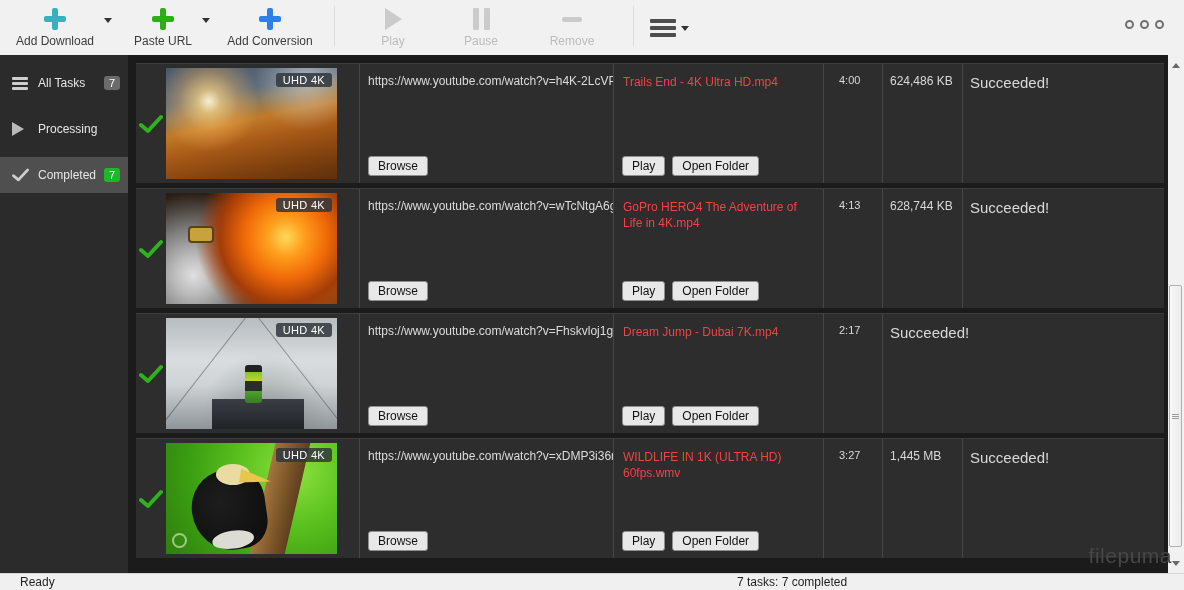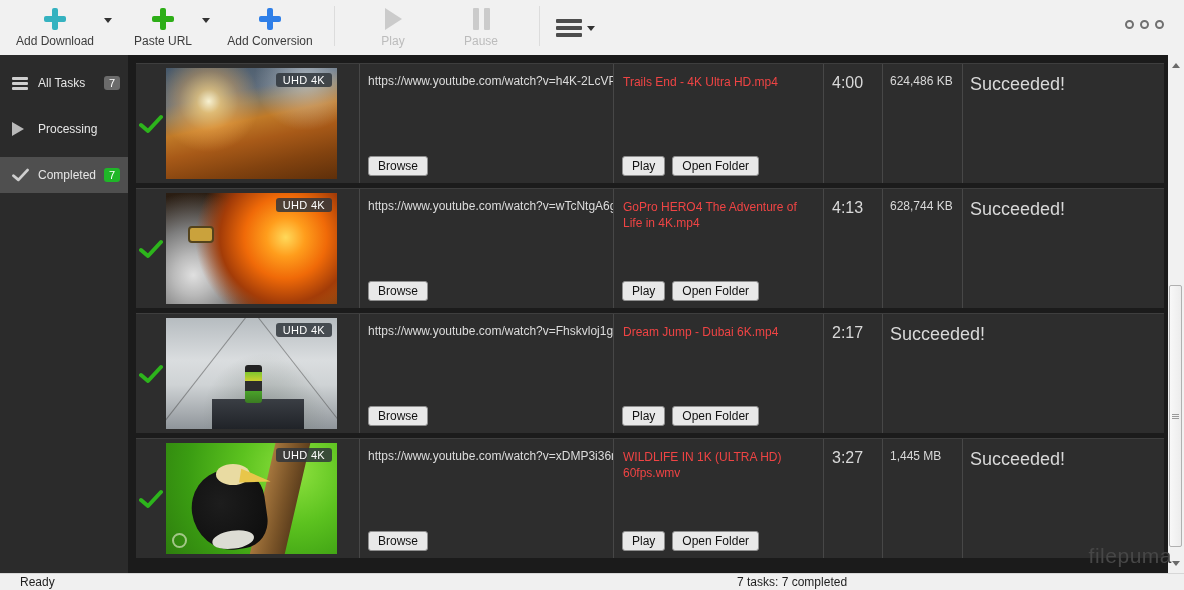--- a/index.html
+++ b/index.html
@@ -44,23 +44,23 @@
   
   #main { position:absolute; left:128px; top:55px; width:1040px; height:518px; background:#1b1b1b; overflow:hidden; }
   .row { position:absolute; left:8px; width:1028px; height:120px; background:#2d2d2d; border-top:1px solid #3e3e3e;
          display:grid; grid-template-columns:30px 193px 254px 210px 59px 80px auto; color:#d9d9d9; }
   .cell { position:relative; height:100%; }
   .check-cell { display:flex; align-items:center; justify-content:center; }
   .thumb-cell { display:flex; align-items:center; }
   .url-cell,.title-cell,.dur-cell,.size-cell,.status-cell { border-left:1px solid #474747; }
   .url-text { padding:10px 8px 0 8px; font-size:12px; color:#dcdcdc; white-space:nowrap; overflow:hidden; }
   .title-text { padding:10px 10px 0 9px; font-size:12px; color:#ef4444; line-height:1.35; }
-  .dur-cell { padding:10px 0 0 8px; font-size:16px; }
+  .dur-cell { padding:10px 0 0 15px; font-size:11px; }
   .size-cell { padding:10px 0 0 7px; font-size:12px; }
-  .status-cell { padding:10px 0 0 7px; font-size:18px; }
+  .status-cell { padding:10px 0 0 7px; font-size:15px; }
   .gbtn { font-size:12px; color:#111; background:#e8e8e8; border:1px solid #8f8f8f; border-radius:3px; padding:2px 9px; cursor:default; }
   .browse-pos { position:absolute; bottom:7px; left:8px; }
   .btn-row { position:absolute; bottom:7px; left:8px; display:flex; gap:7px; }
 
   
   .thumb { position:relative; width:171px; height:111px; overflow:hidden; background:#000; }
   .q-badge { position:absolute; top:5px; right:5px; background:rgba(48,54,60,.85); color:#fff; font-size:11px; padding:1px 7px; border-radius:3px; letter-spacing:.3px; }
   .thumb-canyon { background:
       radial-gradient(circle at 25% 30%, rgba(255,248,214,.95) 0%, rgba(255,214,130,.7) 8%, rgba(255,183,90,.35) 20%, rgba(255,183,90,0) 34%),
       radial-gradient(circle at 82% 10%, rgba(225,232,238,.55) 0%, rgba(225,232,238,0) 30%),
@@ -140,20 +140,26 @@
   </div>
   <div class="tbtn disabled" style="margin-left:28px; width:60px;">
     <span class="ticon-wrap">
         <span class="pause-bars">
           <i></i>
           <i></i>
         </span>
       </span>
     <span class="tlabel">Pause</span>
   </div>
+  <div class="tbtn disabled" style="margin-left:28px; width:66px;">
+    <span class="ticon-wrap">
+        <span class="remove-bar"></span>
+      </span>
+    <span class="tlabel">Remove</span>
+  </div>
   <div class="tsep" style="margin-left:28px;"></div>
   <div class="menu-btn" style="margin-left:16px;">
     <span class="menu-lines">
         <i></i>
         <i></i>
         <i></i>
       </span>
     <span class="caret-tri"></span>
   </div>
   <div class="dots">
@@ -262,21 +268,21 @@
         <span class="platform"></span>
         <span class="jumper"></span>
         <span class="q-badge">UHD 4K</span>
       </div>
     </div>
     <div class="cell url-cell">
       <div class="url-text">https://www.youtube.com/watch?v=Fhskvloj1gE</div>
       <button class="gbtn browse-pos">Browse</button>
     </div>
     <div class="cell title-cell">
-      <div class="title-text">Dream Jump - Dubai 6K.mp4</div>
+      <div class="title-text">Dream Jump - Dubai 7K.mp4</div>
       <div class="btn-row">
         <button class="gbtn">Play</button>
         <button class="gbtn">Open Folder</button>
       </div>
     </div>
     <div class="cell dur-cell">2:17</div>
     <div class="cell status-cell">Succeeded!</div>
   </div>
 
   <div class="row" style="top:383px;">

